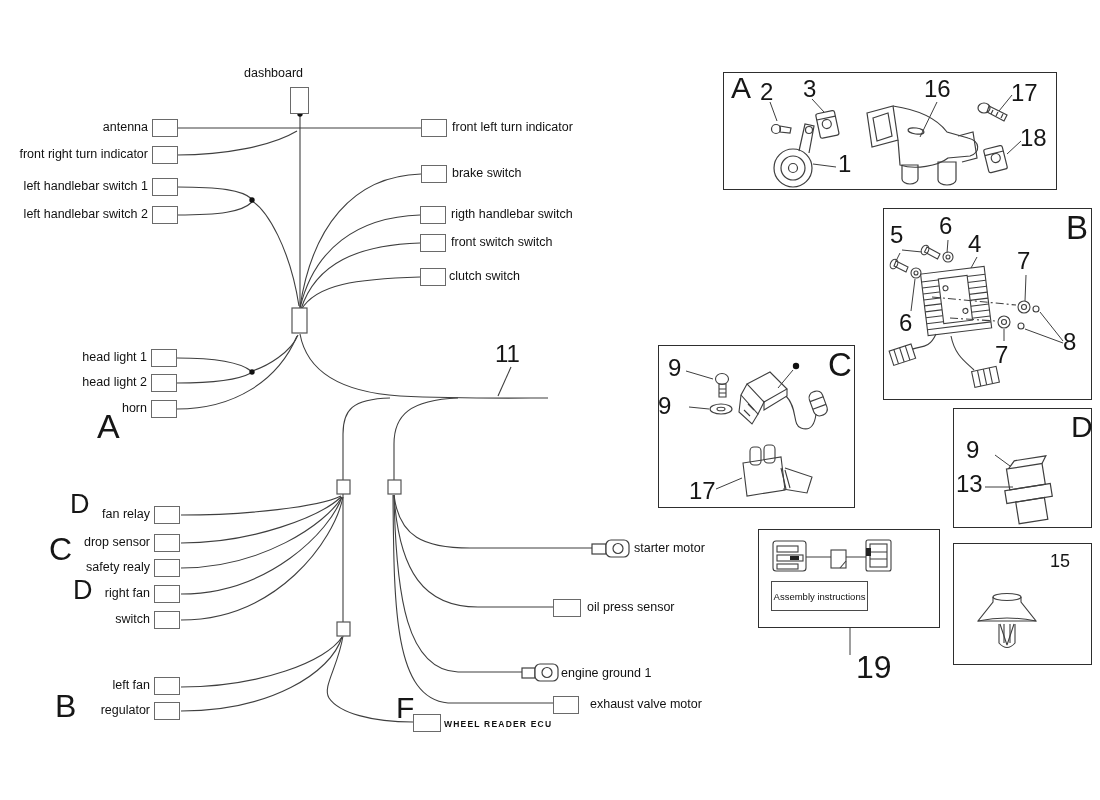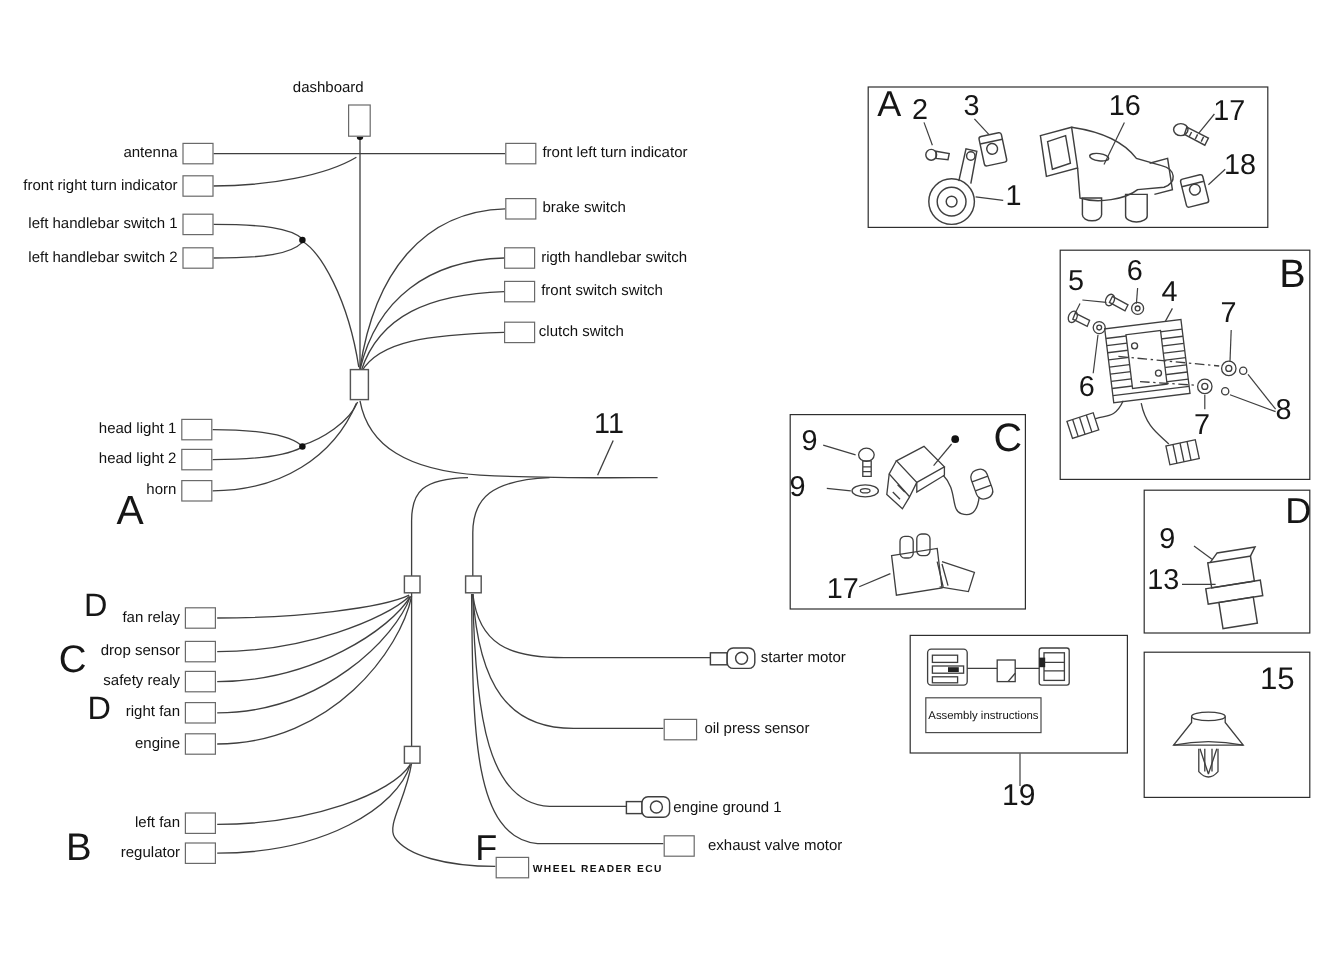--- a/index.html
+++ b/index.html
@@ -276,43 +276,43 @@
   <div class="lbl" style="right:953px;top:401px">horn</div>
   <div class="lbl" style="left:452px;top:120px">front left turn indicator</div>
   <div class="lbl" style="left:452px;top:166px">brake switch</div>
   <div class="lbl" style="left:451px;top:207px">rigth handlebar switch</div>
   <div class="lbl" style="left:451px;top:235px">front switch switch</div>
   <div class="lbl" style="left:449px;top:269px">clutch switch</div>
   <div class="lbl" style="right:950px;top:507px">fan relay</div>
   <div class="lbl" style="right:950px;top:535px">drop sensor</div>
   <div class="lbl" style="right:950px;top:560px">safety realy</div>
   <div class="lbl" style="right:950px;top:586px">right fan</div>
-  <div class="lbl" style="right:950px;top:612px">engine</div>
+  <div class="lbl" style="right:950px;top:612px">switch</div>
   <div class="lbl" style="right:950px;top:678px">left fan</div>
   <div class="lbl" style="right:950px;top:703px">regulator</div>
   <div class="lbl" style="left:634px;top:541px">starter motor</div>
   <div class="lbl" style="left:587px;top:600px">oil press sensor</div>
   <div class="lbl" style="left:561px;top:666px">engine ground 1</div>
   <div class="lbl" style="left:590px;top:697px">exhaust valve motor</div>
   <div class="lbl ecu" style="left:444px;top:717px">WHEEL READER ECU</div>
 
   <div class="letter" style="left:97px;top:409px;font-size:34px">A</div>
   <div class="letter" style="left:70px;top:491px;font-size:27px">D</div>
   <div class="letter" style="left:49px;top:533px;font-size:32px">C</div>
   <div class="letter" style="left:73px;top:577px;font-size:27px">D</div>
   <div class="letter" style="left:55px;top:690px;font-size:32px">B</div>
   <div class="letter" style="left:396px;top:693px;font-size:30px">F</div>
   <div class="letter" style="left:495px;top:342px;font-size:24px">11</div>
-  <div class="letter" style="left:835px;top:651px;font-size:25px">19</div>
+  <div class="letter" style="left:856px;top:651px;font-size:32px">19</div>
 
   <div class="letter" style="left:731px;top:73px;font-size:30px">A</div>
   <div class="letter" style="left:1066px;top:211px;font-size:33px">B</div>
   <div class="letter" style="left:828px;top:348px;font-size:33px">C</div>
   <div class="letter" style="left:1071px;top:412px;font-size:30px">D</div>
-  <div class="letter" style="left:1050px;top:552px;font-size:26px">15</div>
+  <div class="letter" style="left:1050px;top:552px;font-size:18px">15</div>
 
   <div class="pn" style="left:838px;top:152px">1</div>
   <div class="pn" style="left:760px;top:80px">2</div>
   <div class="pn" style="left:803px;top:77px">3</div>
   <div class="pn" style="left:924px;top:77px">16</div>
   <div class="pn" style="left:1011px;top:81px">17</div>
   <div class="pn" style="left:1020px;top:126px">18</div>
   <div class="pn" style="left:968px;top:232px">4</div>
   <div class="pn" style="left:890px;top:223px">5</div>
   <div class="pn" style="left:939px;top:214px">6</div>

